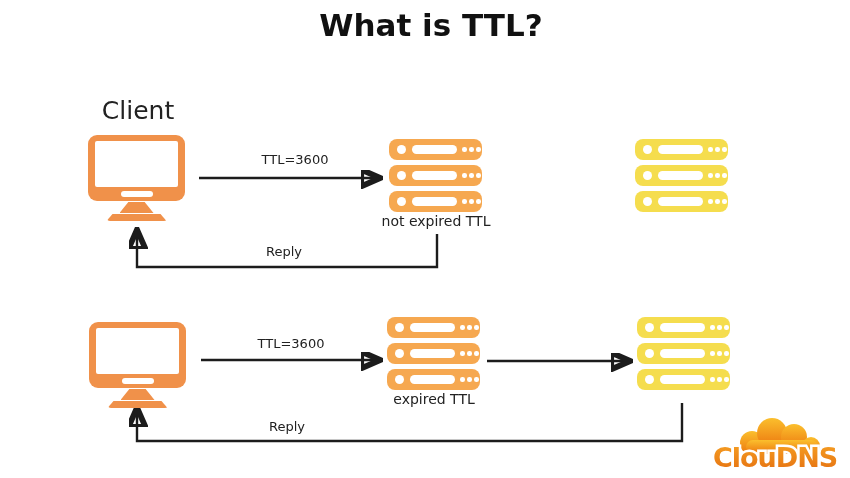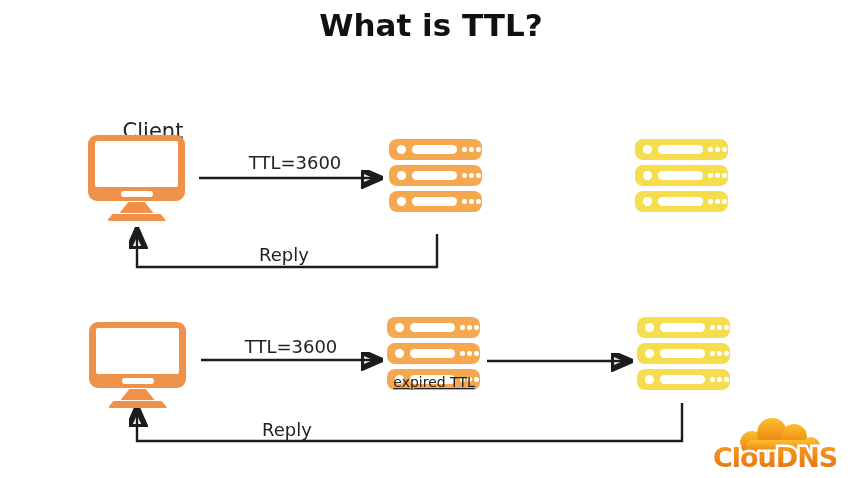--- a/index.html
+++ b/index.html
@@ -12,26 +12,26 @@
   .ctr{transform:translateX(-50%);white-space:nowrap;}
 
   
   #title{
     left:12px;right:0;top:7px;text-align:center;
     font-size:31px;font-weight:bold;letter-spacing:0px;color:#111;
   }
 
   
   .col-header{font-size:17.5px;text-align:center;line-height:1.5;color:#222;}
-  #hdr-client{left:138px;top:116px;font-size:21px;margin-left:15px;}
+  #hdr-client{left:138px;top:92px;font-size:25px;}
   #hdr-recursive{left:436px;top:85px;width:160px;transform:translateX(-50%);white-space:normal;}
   #hdr-auth{left:682px;top:85px;width:185px;transform:translateX(-50%);white-space:normal;}
 
   
-  .lbl{font-size:18px;color:#222;}
+  .lbl{font-size:13px;color:#222;}
   .lbl-sm{font-size:14px;color:#222;}
 
   
   .monitor{width:97px;}
   .mon-screen{position:relative;width:97px;height:66px;background:var(--monitor_orange,#F0914A);border-radius:9px;}
   .mon-inner{position:absolute;left:7px;top:6px;right:7px;bottom:14px;background:#fff;border-radius:2px;}
   .mon-slot{position:absolute;left:50%;transform:translateX(-50%);bottom:4px;width:32px;height:6px;background:#fff;border-radius:3px;}
   .mon-neck{width:34px;height:11px;margin:1px auto 0;background:var(--monitor_orange,#F0914A);
     clip-path:polygon(26% 0,74% 0,100% 100%,0 100%);}
   .mon-base{width:60px;height:7px;margin:1px auto 0;background:var(--monitor_orange,#F0914A);
@@ -109,20 +109,21 @@
       <div class="srow">
         <span class="sdot"></span>
         <span class="spill"></span>
         <span class="sdots">
           <i></i>
           <i></i>
           <i></i>
         </span>
       </div>
     </div>
+  <div class="abs ctr lbl-sm" style="left:436px;top:213px;">not expired TTL</div>
 
   <div class="abs stack yellow" style="left:635px;top:139px;">
       <div class="srow">
         <span class="sdot"></span>
         <span class="spill"></span>
         <span class="sdots">
           <i></i>
           <i></i>
           <i></i>
         </span>
@@ -182,21 +183,21 @@
       <div class="srow">
         <span class="sdot"></span>
         <span class="spill"></span>
         <span class="sdots">
           <i></i>
           <i></i>
           <i></i>
         </span>
       </div>
     </div>
-  <div class="abs ctr lbl-sm" style="left:434px;top:374px;text-decoration:underline;">expired TTL</div>
+  <div class="abs ctr lbl-sm" style="left:434px;top:391px;">expired TTL</div>
 
   <div class="abs stack yellow" style="left:637px;top:317px;">
       <div class="srow">
         <span class="sdot"></span>
         <span class="spill"></span>
         <span class="sdots">
           <i></i>
           <i></i>
           <i></i>
         </span>

